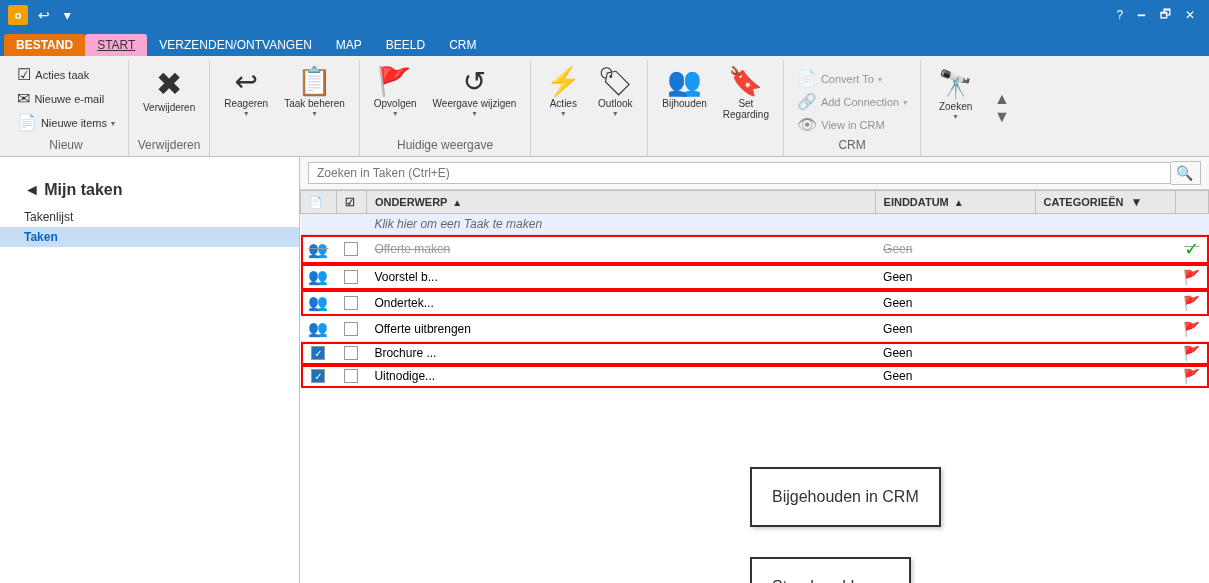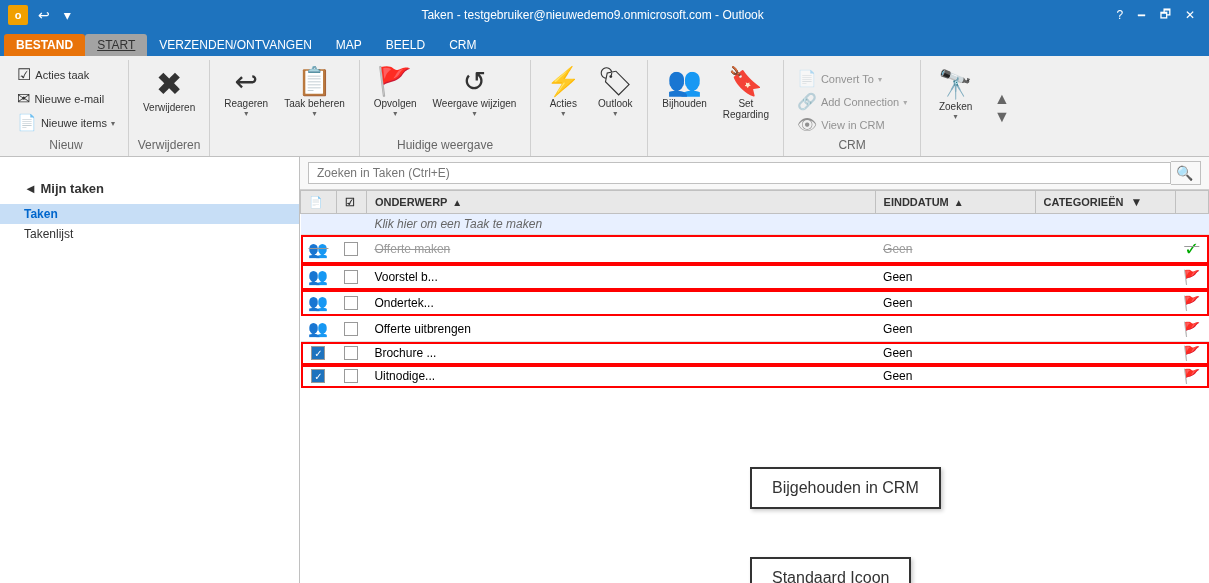--- a/index.html
+++ b/index.html
@@ -32,21 +32,21 @@
     }
     .ribbon-tab {
       padding: 4px 12px;
       cursor: pointer;
       font-size: 12px;
       color: white;
       border-radius: 3px 3px 0 0;
       user-select: none;
     }
     .ribbon-tab.active {
-      background: #a3a3a3;
+      background: #f9a8d4;
       color: #333;
       text-decoration: underline;
     }
     .ribbon-tab.bestand { background: #e8730a; color: white; font-weight: bold; }
 
     
     .ribbon {
       background: #f0f0f0;
       border-bottom: 1px solid #c0c0c0;
       display: flex;
@@ -107,21 +107,21 @@
     .ribbon-btn.disabled { opacity: 0.5; cursor: default; }
     .arrow-indicator { font-size: 8px; color: #666; }
 
     .sidebar {
       width: 300px;
       background: white;
       border-right: 1px solid #c0c0c0;
       padding: 8px 0;
     }
     .sidebar-section-title {
-      font-size: 13px;
+      font-size: 16px;
       font-weight: bold;
       color: #333;
       padding: 8px 12px 4px;
     }
     .sidebar-item {
       padding: 3px 12px 3px 24px;
       cursor: pointer;
       font-size: 12px;
       color: #333;
     }
@@ -207,21 +207,21 @@
     }
 
     .status-complete { color: #00aa00; font-size: 18px; }
     .status-flag { color: #cc0000; font-size: 14px; }
 
     
     .tooltip-box {
       position: absolute;
       background: white;
       border: 2px solid #333;
-      padding: 10px 20px;
+      padding: 19px 20px;
       font-size: 16px;
       font-weight: normal;
       color: #333;
       z-index: 100;
       box-shadow: 2px 2px 4px rgba(0,0,0,0.2);
     }
     .crm-tooltip {
       left: 450px;
       top: 310px;
     }
@@ -273,21 +273,20 @@
   </style>
 </head>
 <body>
 
 <div class="title-bar">
   <div class="title-bar-left">
     <div class="office-logo">o</div>
     <button class="undo-btn">↩</button>
     <button class="undo-btn">▾</button>
   </div>
-  <span class="title-bar-title">Taken - testgebruiker@nieuwedemo9.onmicrosoft.com - Outlook</span>
   <div class="title-bar-controls">
     <button class="title-bar-btn">?</button>
     <button class="title-bar-btn">🗕</button>
     <button class="title-bar-btn">🗗</button>
     <button class="title-bar-btn">✕</button>
   </div>
 </div>
 
 <div class="ribbon-tabs">
   <div class="ribbon-tab bestand">BESTAND</div>
@@ -428,22 +427,22 @@
 
   <button class="ribbon-scroll-btn">▲<br>▼</button>
 </div>
 
 <div style="display:flex; height:calc(583px - 30px - 26px - 92px); position:relative;">
 
   <div class="sidebar">
     <div style="display:flex;align-items:center;justify-content:space-between;padding:8px 4px 4px 12px;">
       <span class="sidebar-section-title">◄ Mijn taken</span>
     </div>
+    <div class="sidebar-item">Takenlijst</div>
     <div class="sidebar-item active">Taken</div>
-    <div class="sidebar-item">Takenlijst</div>
   </div>
 
   <div class="content">
 
     <div class="search-bar">
       <input type="text" class="search-input" placeholder="Zoeken in Taken (Ctrl+E)" style="">
       <button class="search-icon-btn">🔍</button>
     </div>
 
     <div class="table-wrapper">

